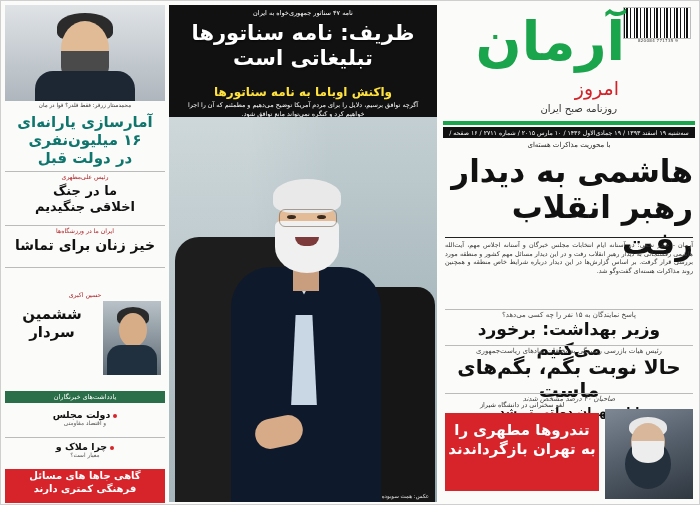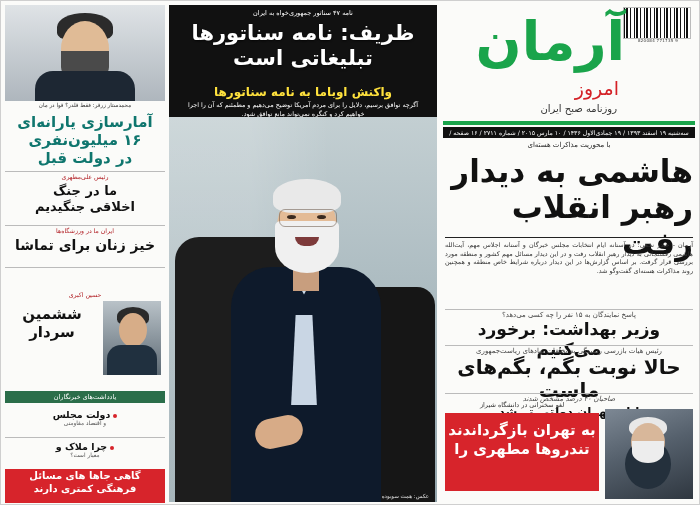--- a/index.html
+++ b/index.html
@@ -153,22 +153,22 @@
   <div class="kicker" style="top:394px;font-style:italic;">صاحبان ۴۰ درصد مشخص شدند</div>
   <div class="sub-head" style="top:404px;font-size:12px;">اتاق تهران دولتی تر شد</div>
 
   <div class="btm-cap">لغو سخنرانی در دانشگاه شیراز</div>
   <div class="btm-photo">
     <div class="hair"></div>
     <div class="face"></div>
     <div class="beard"></div>
   </div>
   <div class="redbox">
+    <div>تندروها مطهری را</div>
     <div>به تهران بازگرداندند</div>
-    <div>تندروها مطهری را</div>
   </div>
 
   <div class="center">
     <div class="c-topline">نامه ۴۷ سناتور جمهوری‌خواه به ایران</div>
     <div class="c-head">
       <div>ظریف: نامه سناتورها</div>
       <div>تبلیغاتی است</div>
     </div>
     <div class="c-sub">واکنش اوباما به نامه سناتورها</div>
     <div class="c-body">آگرچه توافق برسیم، دلایل را برای مردم آمریکا توضیح می‌دهیم و مطمئنم که آن را اجرا خواهیم کرد و کنگره نمی‌تواند مانع توافق شود.</div>

